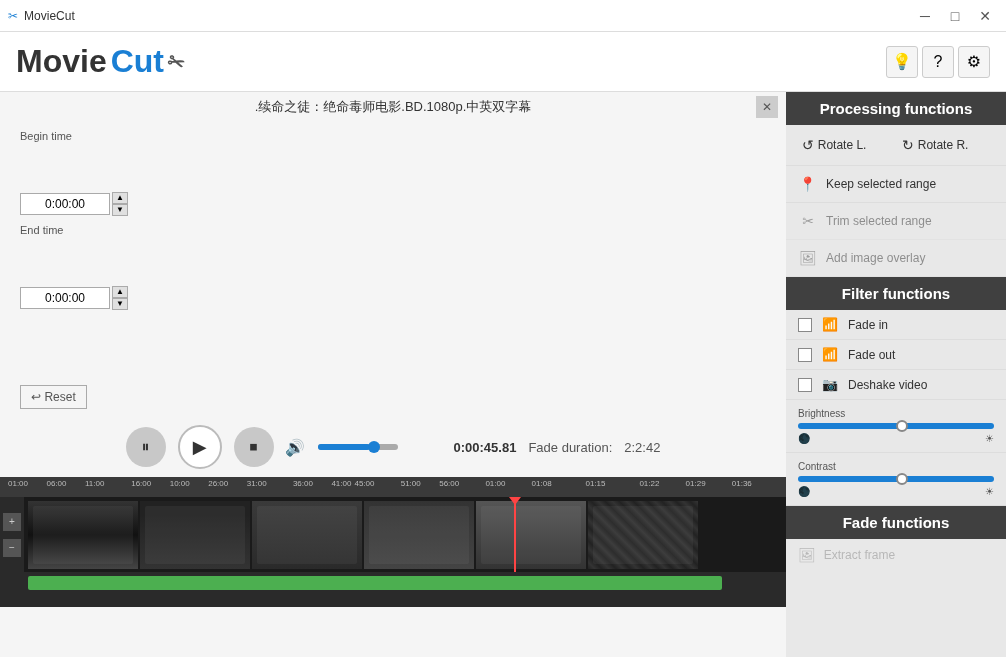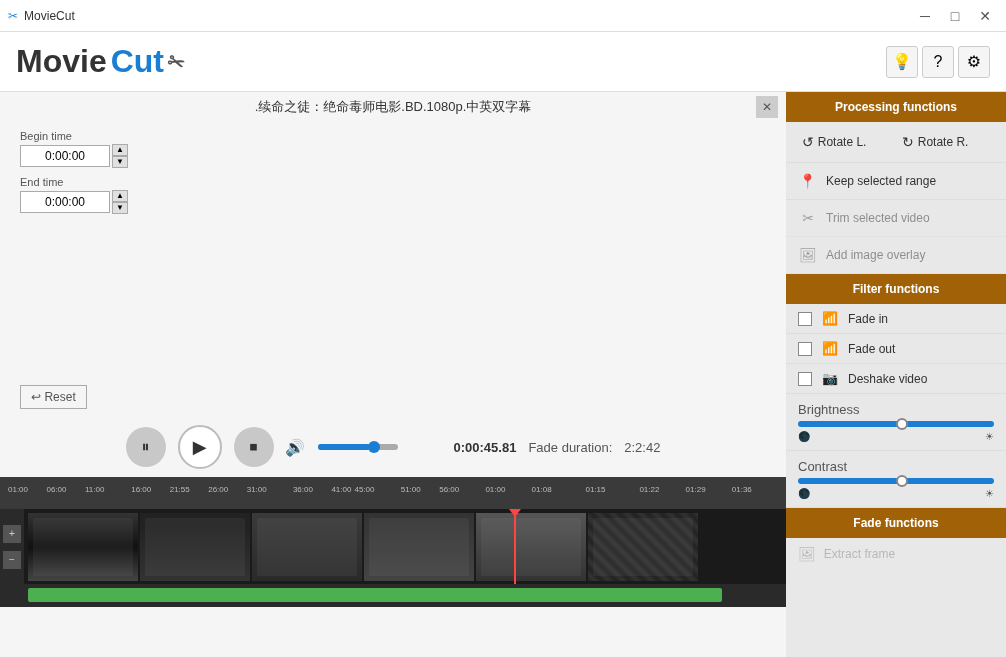--- a/index.html
+++ b/index.html
@@ -172,20 +172,21 @@
     }
     .time-label {
       font-size: 11px;
       color: #555;
       margin-bottom: 2px;
     }
     .time-input-row {
       display: flex;
       align-items: center;
       gap: 2px;
+      margin-top: 48px;
     }
     .time-input {
       border: 1px solid #aaa;
       background: white;
       padding: 3px 6px;
       font-size: 12px;
       width: 90px;
       text-align: center;
     }
     .time-spinners {
@@ -279,24 +280,24 @@
     .right-panel {
       width: 220px;
       background: #e8e8e8;
       display: flex;
       flex-direction: column;
       flex-shrink: 0;
       overflow-y: auto;
     }
 
     .panel-section-header {
-      background: #a16207;
+      background: #404040;
       color: white;
       padding: 8px 0;
-      font-size: 12px;
+      font-size: 15px;
       font-weight: bold;
       text-align: center;
     }
 
     .panel-function-item {
       display: flex;
       align-items: center;
       gap: 8px;
       padding: 8px 12px;
       cursor: pointer;
@@ -361,21 +362,21 @@
       font-size: 12px;
       color: #333;
     }
 
     
     .slider-section {
       padding: 8px 12px;
       border-bottom: 1px solid #ddd;
     }
     .slider-label {
-      font-size: 13px;
+      font-size: 10px;
       color: #555;
       margin-bottom: 4px;
     }
     .slider-track {
       width: 100%;
       height: 6px;
       background: #1a7fd4;
       border-radius: 3px;
       position: relative;
       margin-bottom: 4px;
@@ -517,27 +518,27 @@
           <div style="height:100%; background:#1a7fd4; border-radius:3px; width:65%;"></div>
           <div style="width:12px; height:12px; background:#1a7fd4; border-radius:50%; position:absolute; top:-3px; left:63%;"></div>
         </div>
         <span style="font-size:13px; color:#333; font-weight:bold;padding-left:44px;">0:00:45.81</span>
         <span style="font-size:13px; color:#555;"> Fade duration: </span>
         <span style="font-size:13px; color:#555;">2:2:42</span>
       </div>
 
       <div class="timeline-area">
 
-        <div class="timeline-ruler" style="height:32px; background:#3a3a3a; display:flex; align-items:center; padding:0 8px; overflow:hidden; position:relative;justify-content:flex-end;">
+        <div class="timeline-ruler" style="height:20px; background:#3a3a3a; display:flex; align-items:center; padding:0 8px; overflow:hidden; position:relative;justify-content:flex-end;">
           <div style="width:100%; display:flex; position:relative; height:16px;">
             <span style="font-size:8px; color:#bbb; position:absolute; left:0%;">01:00</span>
             <span style="font-size:8px; color:#bbb; position:absolute; left:5%;">06:00</span>
             <span style="font-size:8px; color:#bbb; position:absolute; left:10%;">11:00</span>
             <span style="font-size:8px; color:#bbb; position:absolute; left:16%;">16:00</span>
-            <span style="font-size:8px; color:#bbb; position:absolute; left:21%;">21:55</span>
+            <span style="font-size:8px; color:#bbb; position:absolute; left:21%;">10:00</span>
             <span style="font-size:8px; color:#bbb; position:absolute; left:26%;">26:00</span>
             <span style="font-size:8px; color:#bbb; position:absolute; left:31%;">31:00</span>
             <span style="font-size:8px; color:#bbb; position:absolute; left:37%;">36:00</span>
             <span style="font-size:8px; color:#bbb; position:absolute; left:42%;">41:00</span>
             <span style="font-size:8px; color:#bbb; position:absolute; left:45%;">45:00</span>
             <span style="font-size:8px; color:#bbb; position:absolute; left:51%;">51:00</span>
             <span style="font-size:8px; color:#bbb; position:absolute; left:56%;">56:00</span>
             <span style="font-size:8px; color:#bbb; position:absolute; left:62%;">01:00</span>
             <span style="font-size:8px; color:#bbb; position:absolute; left:68%;">01:08</span>
             <span style="font-size:8px; color:#bbb; position:absolute; left:75%;">01:15</span>
@@ -601,21 +602,21 @@
         </button>
       </div>
 
       <div class="panel-function-item">
         <span class="panel-function-icon">📍</span>
         <span class="panel-function-label">Keep selected range</span>
       </div>
 
       <div class="panel-function-item" style="opacity:0.5;">
         <span class="panel-function-icon">✂</span>
-        <span class="panel-function-label">Trim selected video</span>
+        <span class="panel-function-label">Trim selected range</span>
       </div>
 
       <div class="panel-function-item" style="opacity:0.5;">
         <span class="panel-function-icon">🖼</span>
         <span class="panel-function-label">Add image overlay</span>
       </div>
 
       <div class="panel-section-header">Filter functions</div>
 
       <div class="filter-item">

